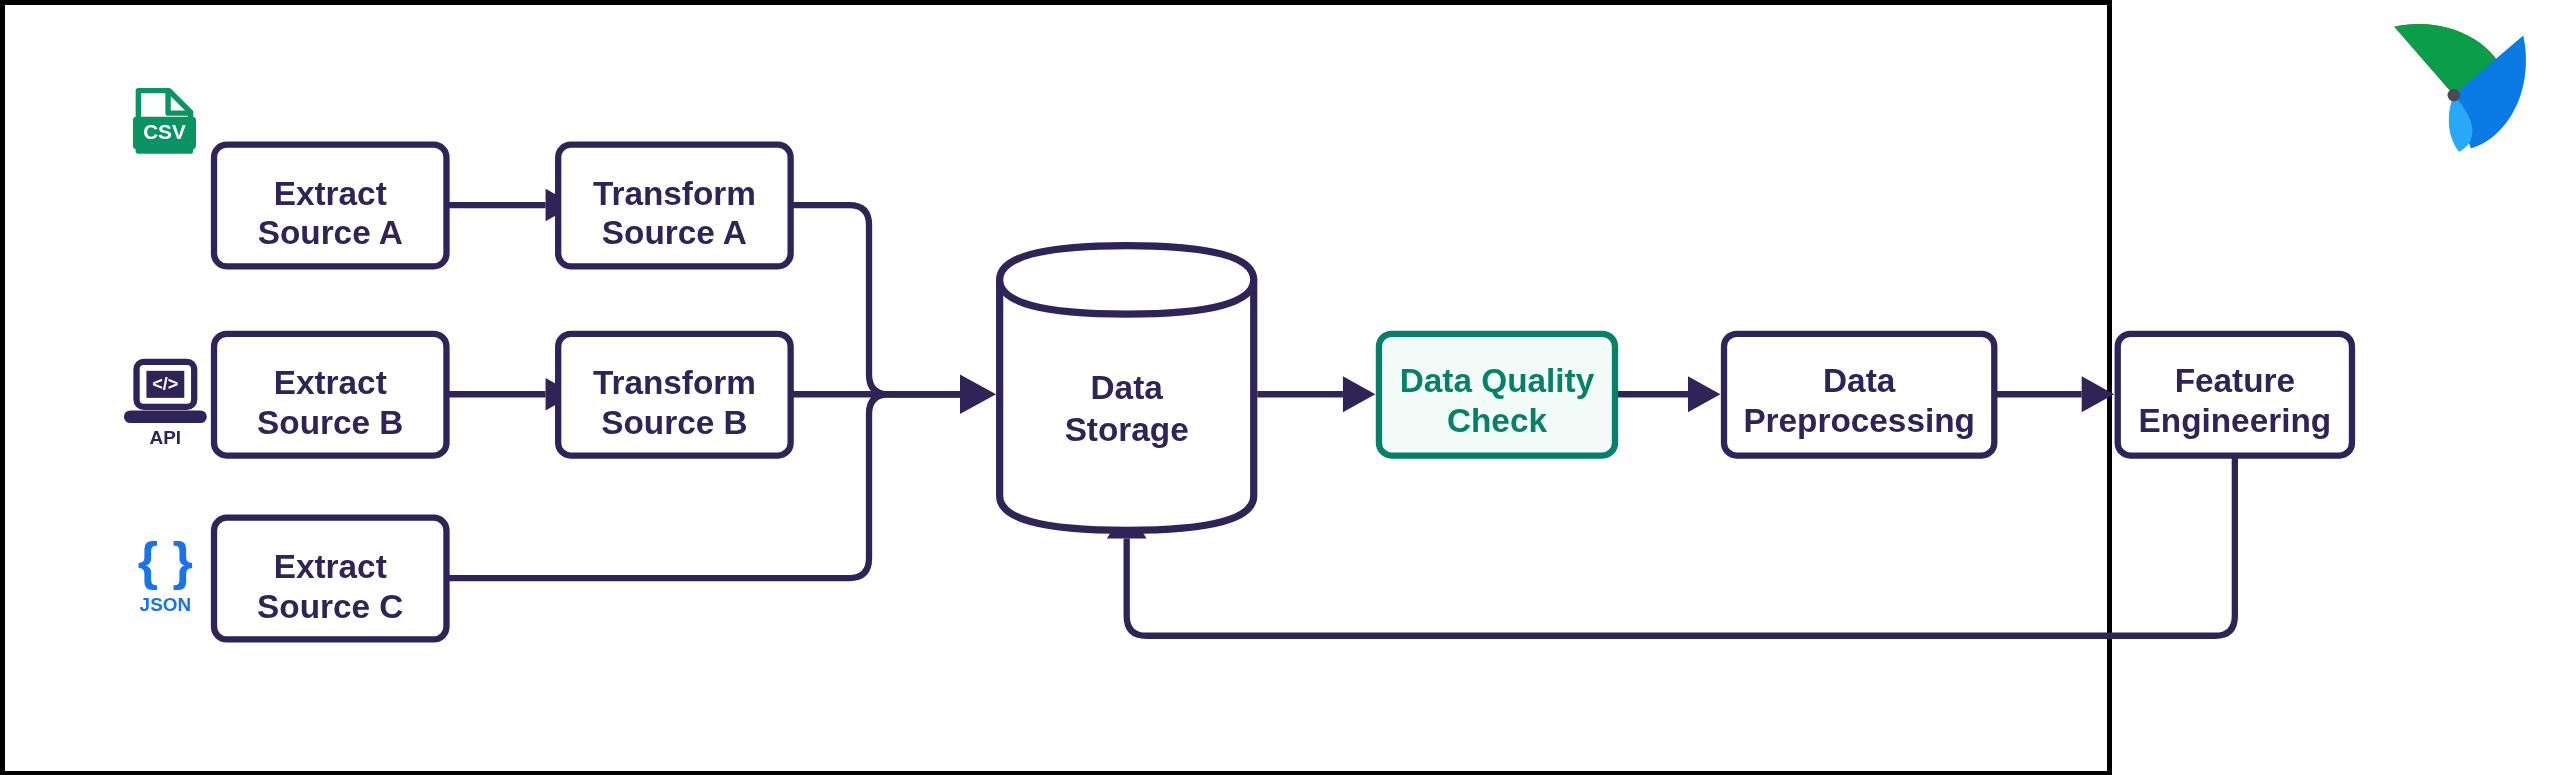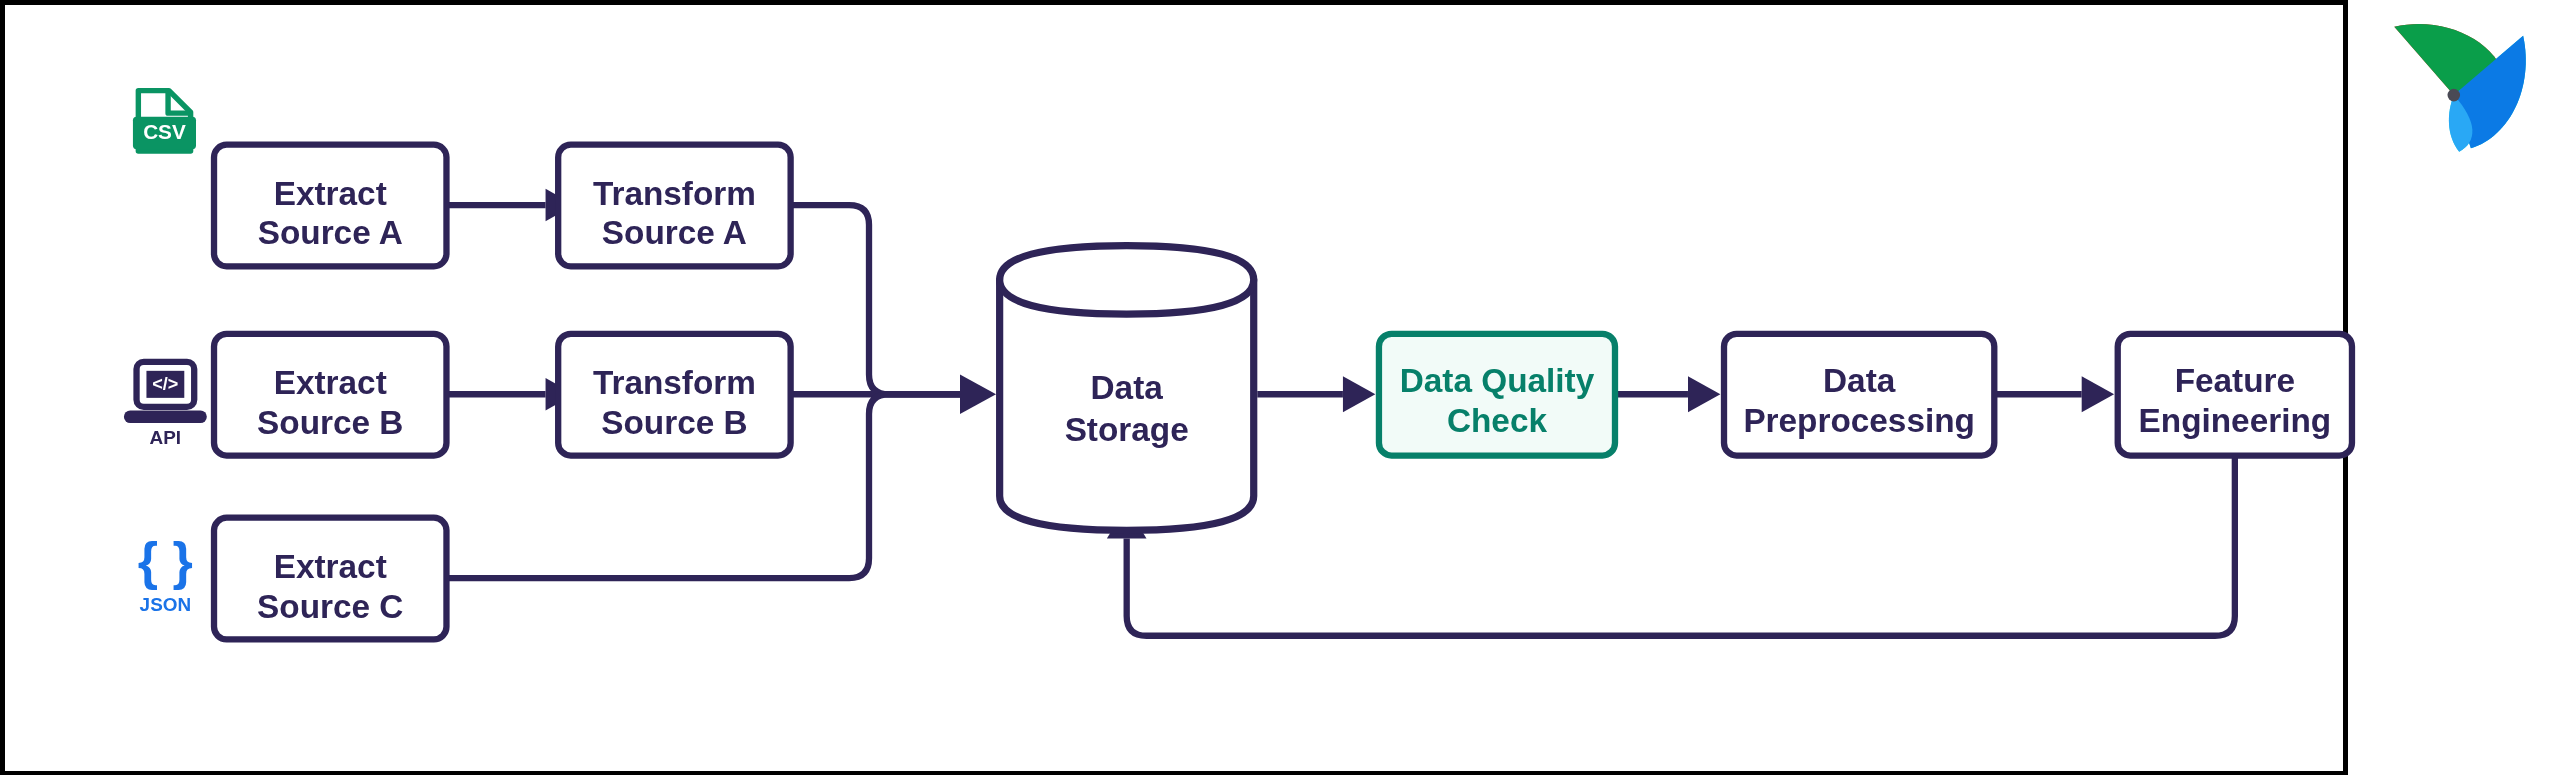--- a/index.html
+++ b/index.html
@@ -8,21 +8,21 @@
     background: #ffffff;
   }
   body {
     width: 2576px;
     height: 776px;
     overflow: hidden;
     font-family: "Liberation Sans", sans-serif;
   }
   #diagram-root {
     position: relative;
-    width: 2348px;
+    width: 2112px;
     height: 776px;
     background: #ffffff;
     box-sizing: border-box;
     border: 5.4px solid #000000;
   }
   svg#canvas {
     position: absolute;
     left: 0;
     top: 0;
     width: 2565px;

